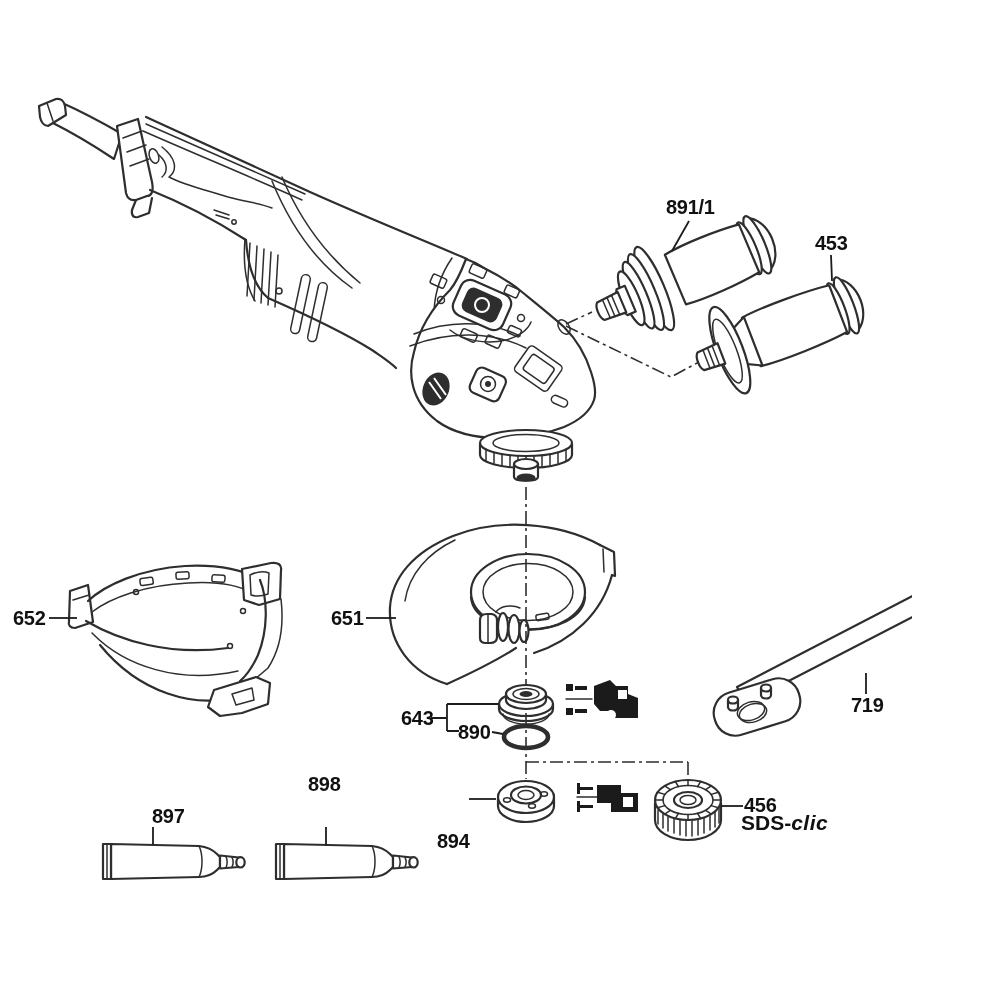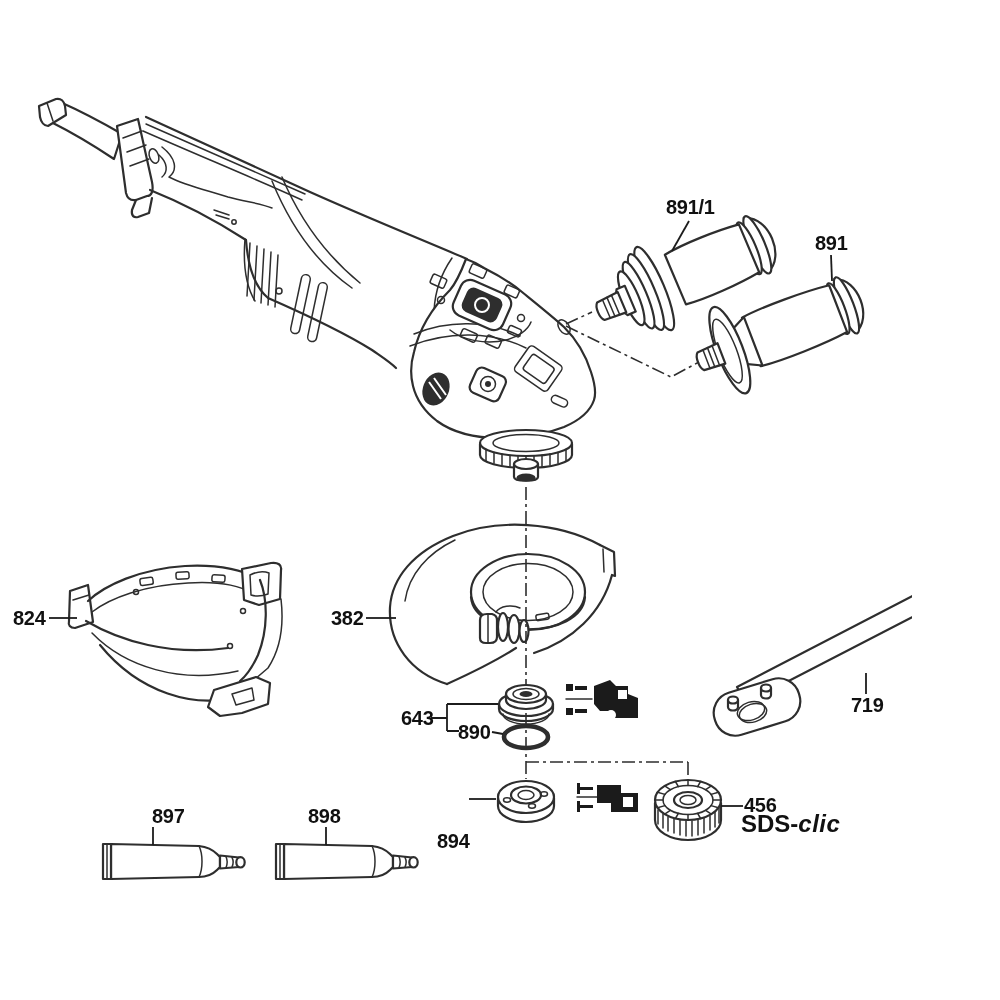--- a/index.html
+++ b/index.html
@@ -1,21 +1,21 @@
 <!DOCTYPE html>
 <html><head>
 <meta charset="utf-8">
 <style>
   html,body{margin:0;padding:0;background:#ffffff;}
   .stage{position:relative;width:912px;height:1000px;background:#ffffff;overflow:hidden;
          font-family:"Liberation Sans","DejaVu Sans",sans-serif;}
   .stage svg{position:absolute;left:0;top:0;}
   .co{position:absolute;font-weight:bold;font-size:20px;color:#111;letter-spacing:-0.3px;
       white-space:nowrap;line-height:1;}
-  .sds{position:absolute;font-weight:bold;font-size:24px;color:#111;line-height:1;white-space:nowrap;}
+  .sds{position:absolute;font-weight:bold;font-size:21px;color:#111;line-height:1;white-space:nowrap;}
   .sds .it{font-style:italic;letter-spacing:0.5px;}
   
   .o{fill:#ffffff;stroke:#2e2e2e;stroke-width:2.2;stroke-linejoin:round;stroke-linecap:round;}
   .l{fill:none;stroke:#2e2e2e;stroke-width:2.2;stroke-linejoin:round;stroke-linecap:round;}
   .t{fill:none;stroke:#2e2e2e;stroke-width:1.5;stroke-linejoin:round;stroke-linecap:round;}
   .d{fill:none;stroke:#2e2e2e;stroke-width:1.6;stroke-dasharray:13 4 3 4;}
   .ld{fill:none;stroke:#1c1c1c;stroke-width:1.8;}
   .blk{fill:#1b1b1b;stroke:none;}
   .ring{fill:none;stroke:#2e2e2e;stroke-width:4.6;}
 </style>
@@ -283,25 +283,25 @@
     <path class="ld" d="M431,718 H447 M447,704 V731 M447,704 H498 M447,731 H459"></path>
     <path class="ld" d="M492,732 L503,734"></path>
     <path class="ld" d="M469,799 H496"></path>
     <path class="ld" d="M721,806 H743"></path>
     <path class="ld" d="M153,827 V845"></path>
     <path class="ld" d="M326,827 V845"></path>
   </g>
 </svg>
 
 <div class="co" style="left:666px;top:197px">891/1</div>
-<div class="co" style="left:815px;top:233px">891</div>
-<div class="co" style="left:13px;top:608px">824</div>
-<div class="co" style="left:331px;top:608px">382</div>
+<div class="co" style="left:815px;top:233px">453</div>
+<div class="co" style="left:13px;top:608px">652</div>
+<div class="co" style="left:331px;top:608px">651</div>
 <div class="co" style="left:851px;top:695px">719</div>
 <div class="co" style="left:401px;top:708px">643</div>
 <div class="co" style="left:458px;top:722px">890</div>
 <div class="co" style="left:437px;top:831px">894</div>
 <div class="co" style="left:744px;top:795px">456</div>
 <div class="sds" style="left:741px;top:812px"><span>SDS-</span><span class="it">clic</span></div>
 <div class="co" style="left:152px;top:806px">897</div>
-<div class="co" style="left:308px;top:806px">898</div>
+<div class="co" style="left:308px;top:774px">898</div>
 
 </div>
 
 </body></html>

